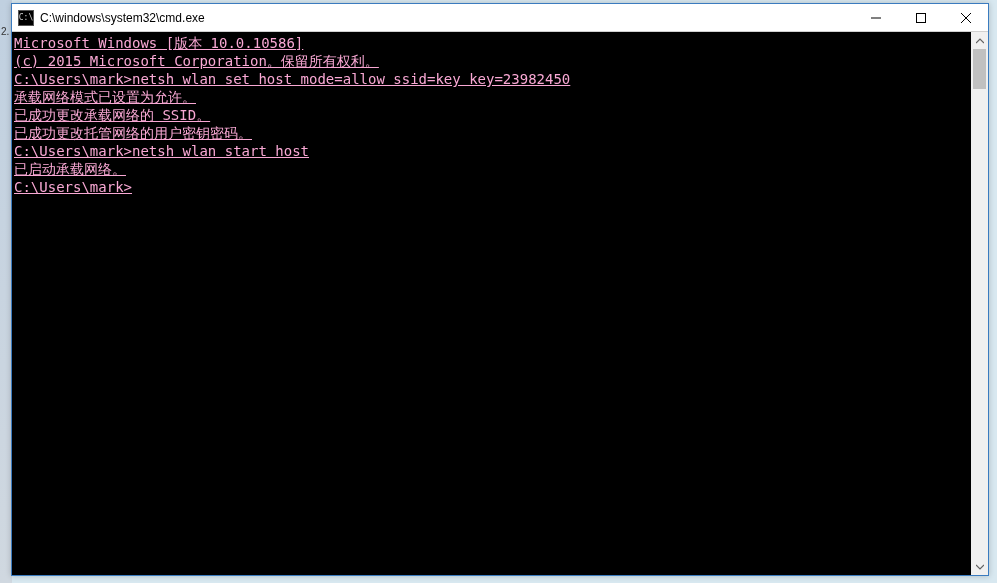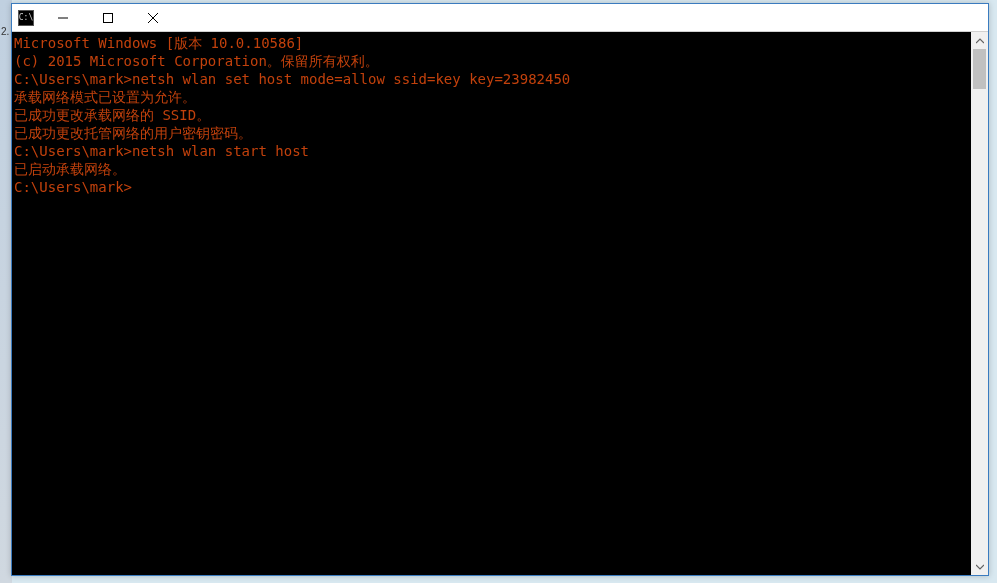--- a/index.html
+++ b/index.html
@@ -86,27 +86,28 @@
     }
     .terminal-wrap {
       flex: 1;
       display: flex;
       background: #000;
       position: relative;
     }
     .terminal {
       flex: 1;
       background: #000;
-      color: #c2410c;
+      color: #f9a8d4;
       font-family: "NSimSun", "SimSun", Consolas, monospace;
       font-size: 14px;
       line-height: 18px;
       padding: 2px 0 0 2px;
       white-space: pre;
       overflow: hidden;
+      text-decoration: underline;
     }
     .terminal .line {
       display: block;
     }
     .scrollbar {
       width: 17px;
       background: #f0f0f0;
       display: flex;
       flex-direction: column;
       flex-shrink: 0;
@@ -143,20 +144,21 @@
 </head>
 <body>
 
 <div class="desktop-edge">
   <div class="frag">2.</div>
 </div>
 
 <div class="window">
   <div class="titlebar">
     <div class="app-icon">C:\</div>
+    <div class="title">C:\windows\system32\cmd.exe</div>
     <div class="controls">
       <div class="ctrl">
         <svg viewBox="0 0 10 10">
           <line x1="0" y1="5" x2="10" y2="5" stroke="#000" stroke-width="1"></line>
         </svg>
       </div>
       <div class="ctrl">
         <svg viewBox="0 0 10 10">
           <rect x="0.5" y="0.5" width="9" height="9" fill="none" stroke="#000" stroke-width="1"></rect>
         </svg>

